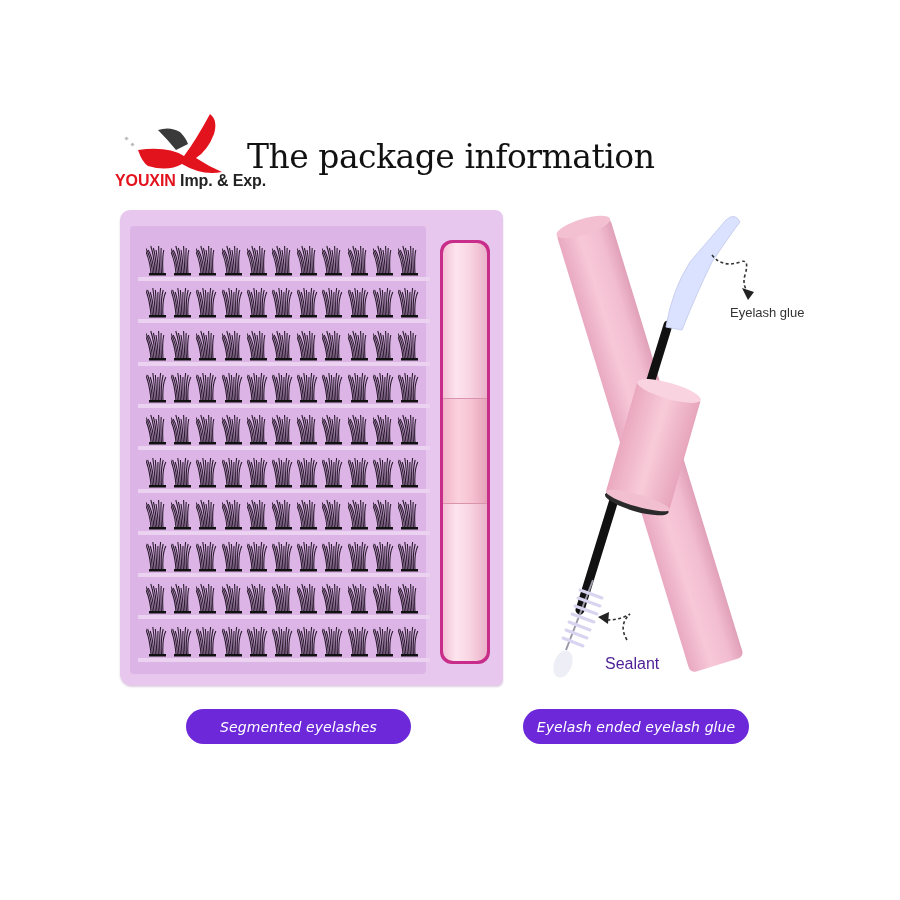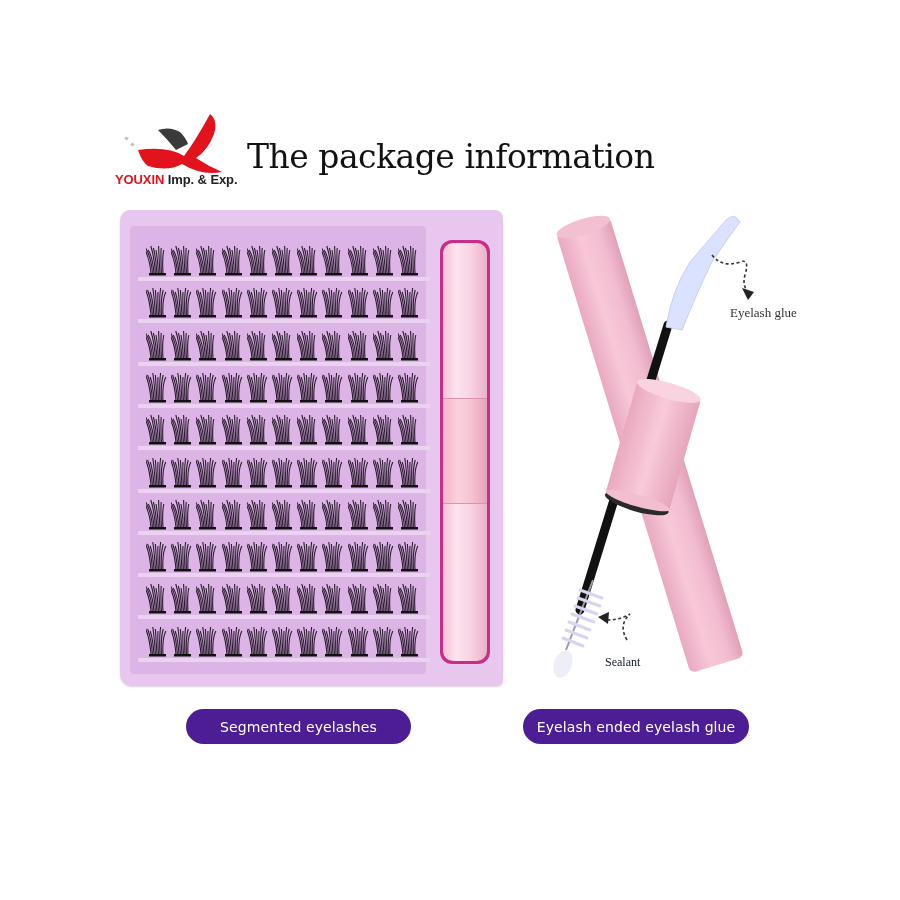--- a/index.html
+++ b/index.html
@@ -1,19 +1,19 @@
 <!DOCTYPE html>
 <html><head>
 <meta charset="utf-8">
 <style>
   html, body { margin: 0; padding: 0; background: #ffffff; }
   body { width: 900px; height: 900px; position: relative; overflow: hidden; font-family: "Liberation Sans", sans-serif; }
 
   .logo { position: absolute; left: 118px; top: 110px; width: 150px; height: 80px; }
-  .logo-text { position: absolute; left: 115px; top: 172px; font-family: "Liberation Sans", sans-serif; font-weight: bold; font-size: 13px; white-space: nowrap; letter-spacing: -0.1px; }
+  .logo-text { position: absolute; left: 115px; top: 172px; font-family: "Liberation Sans", sans-serif; font-weight: bold; font-size: 16px; white-space: nowrap; letter-spacing: -0.1px; }
   .logo-text .brand { color: #e3131e; }
   .logo-text .rest { color: #222; }
 
   .title { position: absolute; left: 247px; top: 137px; font-family: "DejaVu Serif", serif; font-weight: normal; font-size: 33px; color: #111; white-space: nowrap; letter-spacing: -0.5px; }
 
   
   .tray { position: absolute; left: 120px; top: 210px; width: 383px; height: 475px; background: #e7c7ee; border-radius: 10px 8px 6px 12px; box-shadow: 0 2px 2px rgba(160,110,170,0.35); }
   .tray-well { position: absolute; left: 10px; top: 16px; width: 296px; height: 448px; background: #dcb4e6; border-radius: 4px; }
   .lash-row { position: absolute; left: 14px; width: 282px; height: 36px; }
   .lash-row .rail { position: absolute; left: -6px; right: -4px; bottom: -5px; height: 4px; background: #ebd2f1; }
@@ -22,25 +22,25 @@
   .tube-slot { position: absolute; left: 320px; top: 30px; width: 50px; height: 424px; background: #c82d8a; border-radius: 12px; }
   .tube-body { position: absolute; left: 3px; top: 3px; width: 44px; height: 418px; border-radius: 10px;
     background: linear-gradient(90deg, #f3c2d6 0%, #fde4ee 30%, #f9d5e3 60%, #eab2c9 100%); }
   .tube-band { position: absolute; left: 3px; top: 158px; width: 44px; height: 104px;
     background: linear-gradient(90deg, #f2b4c8 0%, #fbd2de 35%, #f6c2d2 65%, #e5a2b9 100%);
     border-top: 1px solid #d993ad; border-bottom: 1px solid #d993ad; }
 
   
   .glue { position: absolute; left: 0; top: 0; width: 900px; height: 900px; pointer-events: none; }
 
-  .callout { position: absolute; font-family: Liberation Serif, serif; color: #333; white-space: nowrap; }
+  .callout { position: absolute; font-family: Liberation Sans, sans-serif; color: #333; white-space: nowrap; }
   .callout-glue { left: 730px; top: 305px; font-size: 13px; }
-  .callout-sealant { left: 605px; top: 655px; font-size: 12px; color: #0f172a; }
-
-  .pill { position: absolute; height: 35px; border-radius: 18px; background: #4c1d95; color: #ffffff; font-family: "DejaVu Sans", sans-serif; font-size: 14px; display: flex; align-items: center; justify-content: center; white-space: nowrap; letter-spacing: 0.1px; }
+  .callout-sealant { left: 605px; top: 655px; font-size: 16px; color: #4c1d95; }
+
+  .pill { position: absolute; height: 35px; border-radius: 18px; background: #6d28d9; color: #ffffff; font-family: "DejaVu Sans", sans-serif; font-size: 14px; display: flex; align-items: center; justify-content: center; white-space: nowrap; letter-spacing: 0.1px; font-style: italic; }
   .pill-left { left: 186px; top: 709px; width: 225px; }
   .pill-right { left: 523px; top: 709px; width: 226px; }
 </style>
 </head>
 <body>
 
 <div>
   <svg class="logo" viewBox="0 0 150 80">
     <g fill="#bdbdbd">
       <rect x="7" y="27" width="3" height="3" transform="rotate(45 8.5 28.5)"></rect>

